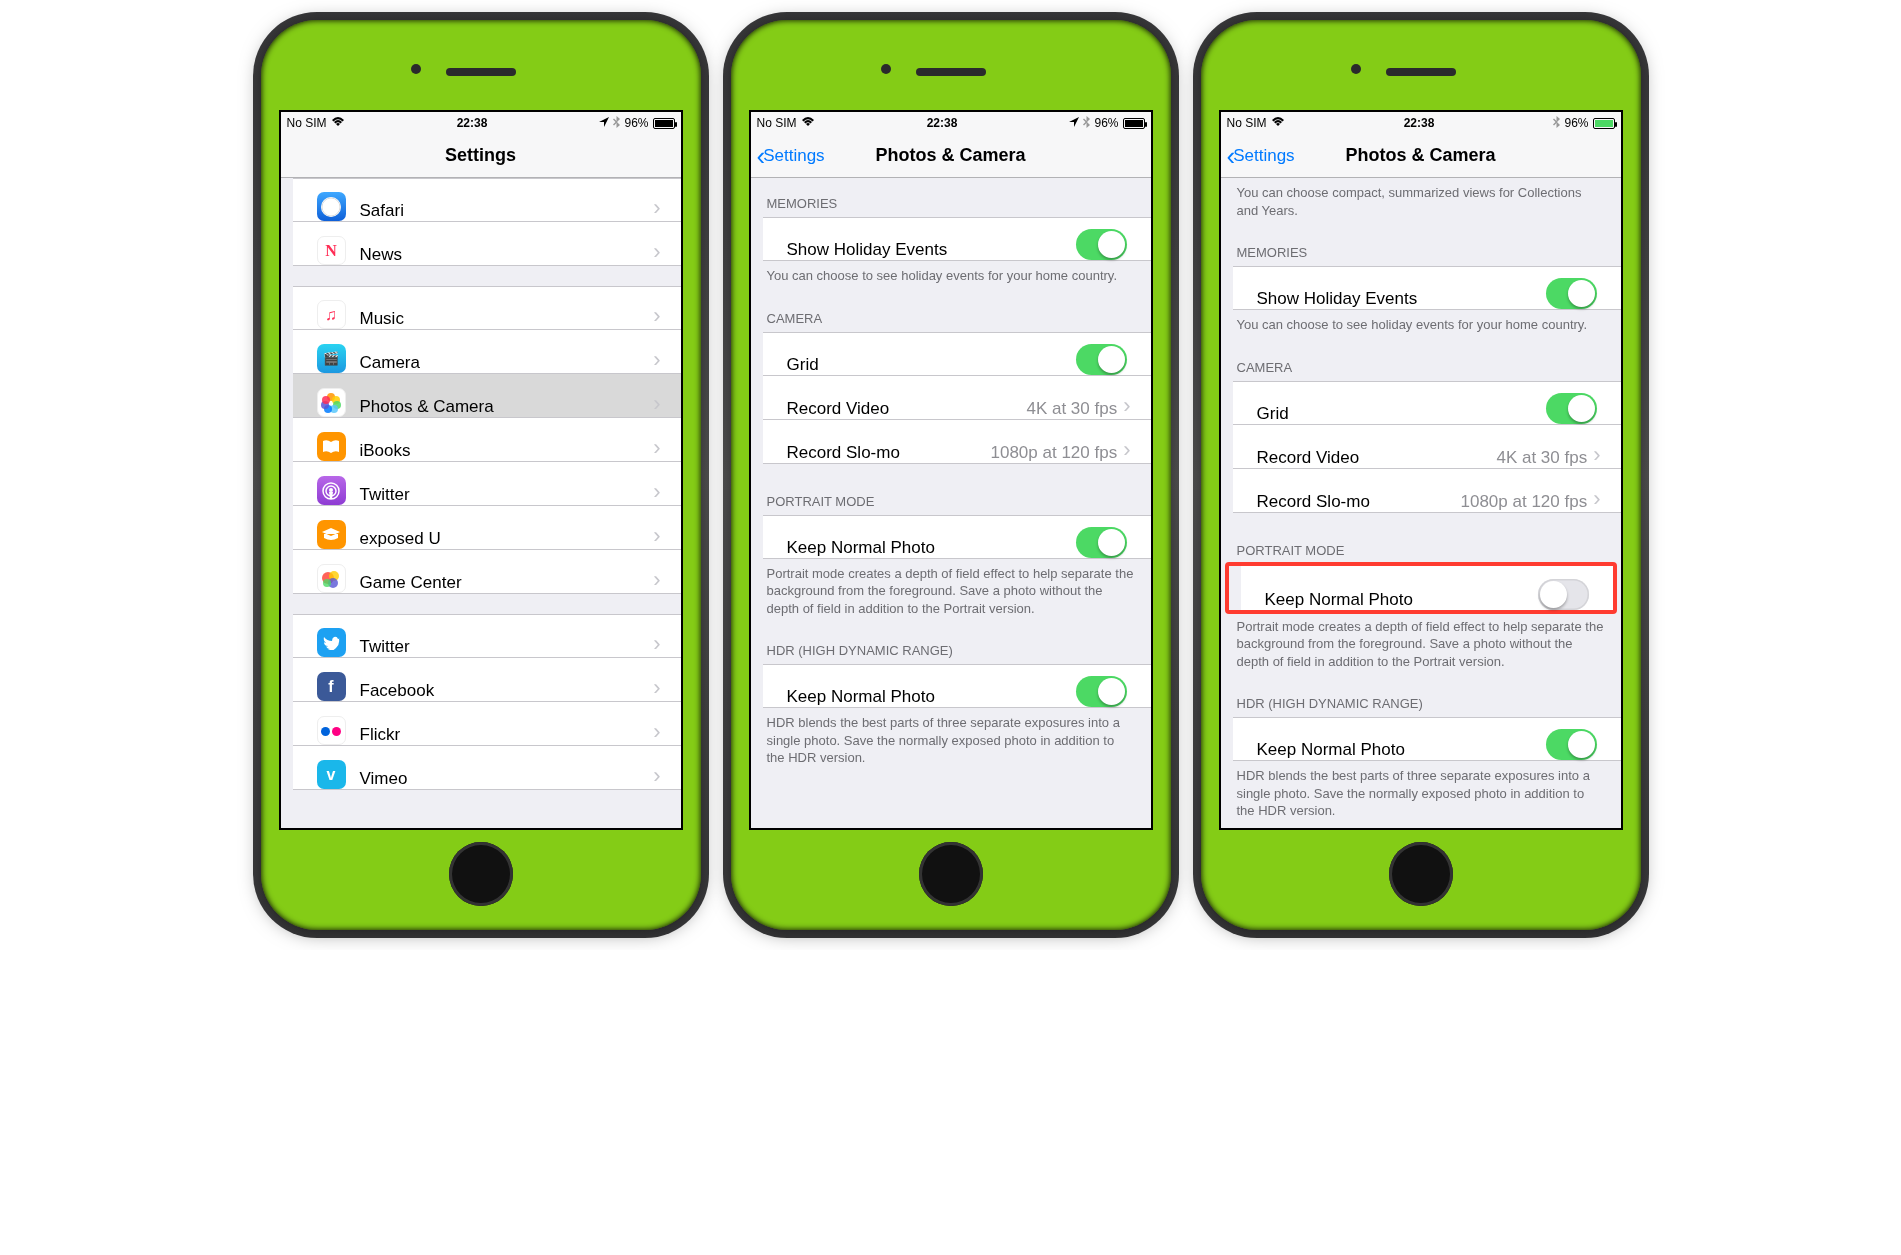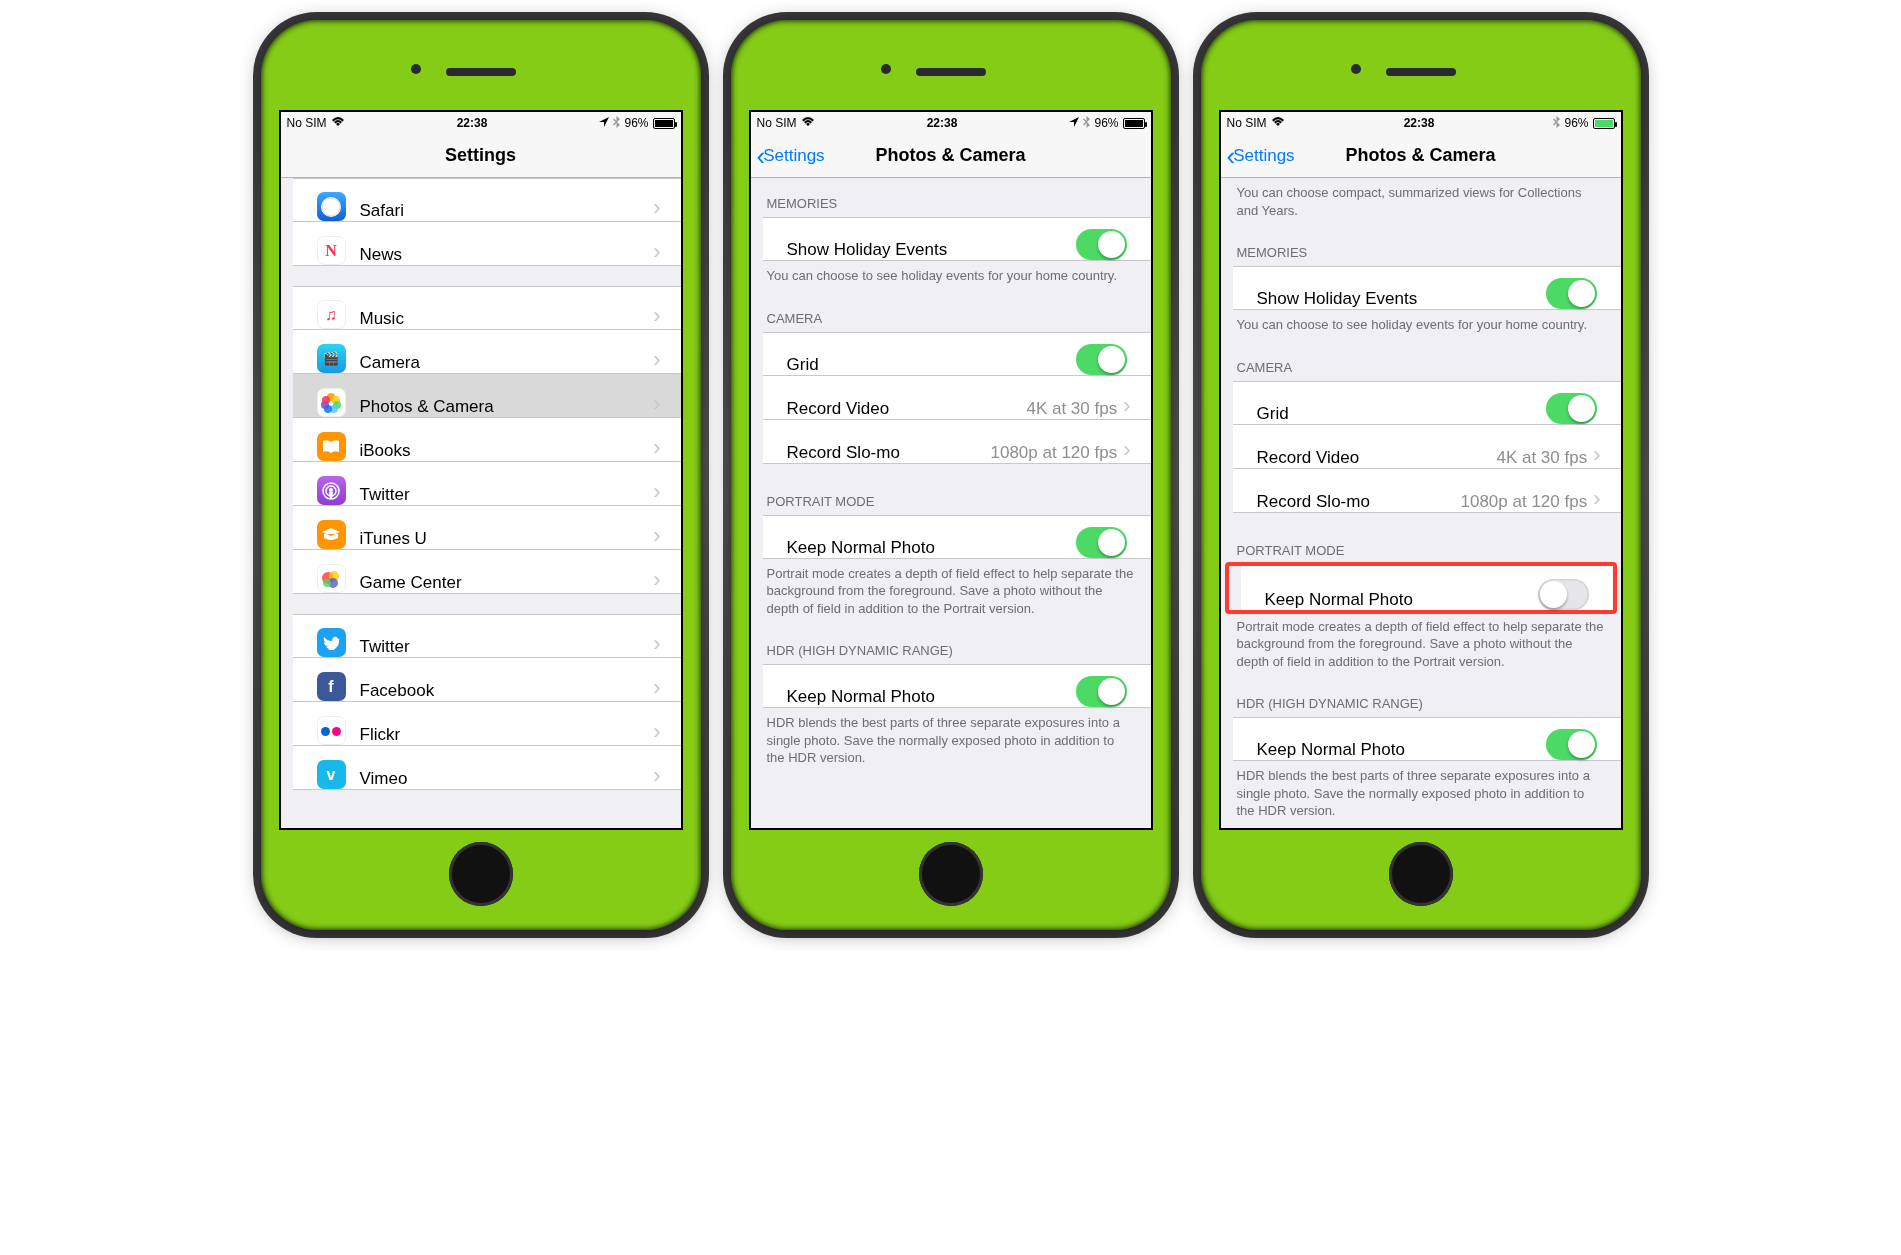--- a/index.html
+++ b/index.html
@@ -277,21 +277,21 @@
         </div>
         <span class="label">Twitter</span>
         <span class="disclosure">›</span>
       </div>
       <div class="cell">
         <div class="icon ic-itunesu">
           <svg width="18" height="14" viewBox="0 0 18 14">
               <path d="M9 0 L18 4 L9 8 L0 4 Z M2 6 L2 10 Q9 14 16 10 L16 6" fill="#fff"></path>
             </svg>
         </div>
-        <span class="label">iTunes U</span>
+        <span class="label">exposed U</span>
         <span class="disclosure">›</span>
       </div>
       <div class="cell">
         <div class="icon ic-gamecenter">
           <svg width="22" height="22" viewBox="0 0 22 22">
               <circle cx="8" cy="10" r="6" fill="#ff3b30" opacity=".8"></circle>
               <circle cx="14" cy="8" r="5" fill="#ffcc00" opacity=".8"></circle>
               <circle cx="13" cy="15" r="5" fill="#5856d6" opacity=".8"></circle>
               <circle cx="7" cy="15" r="4" fill="#4cd964" opacity=".8"></circle>
             </svg>

